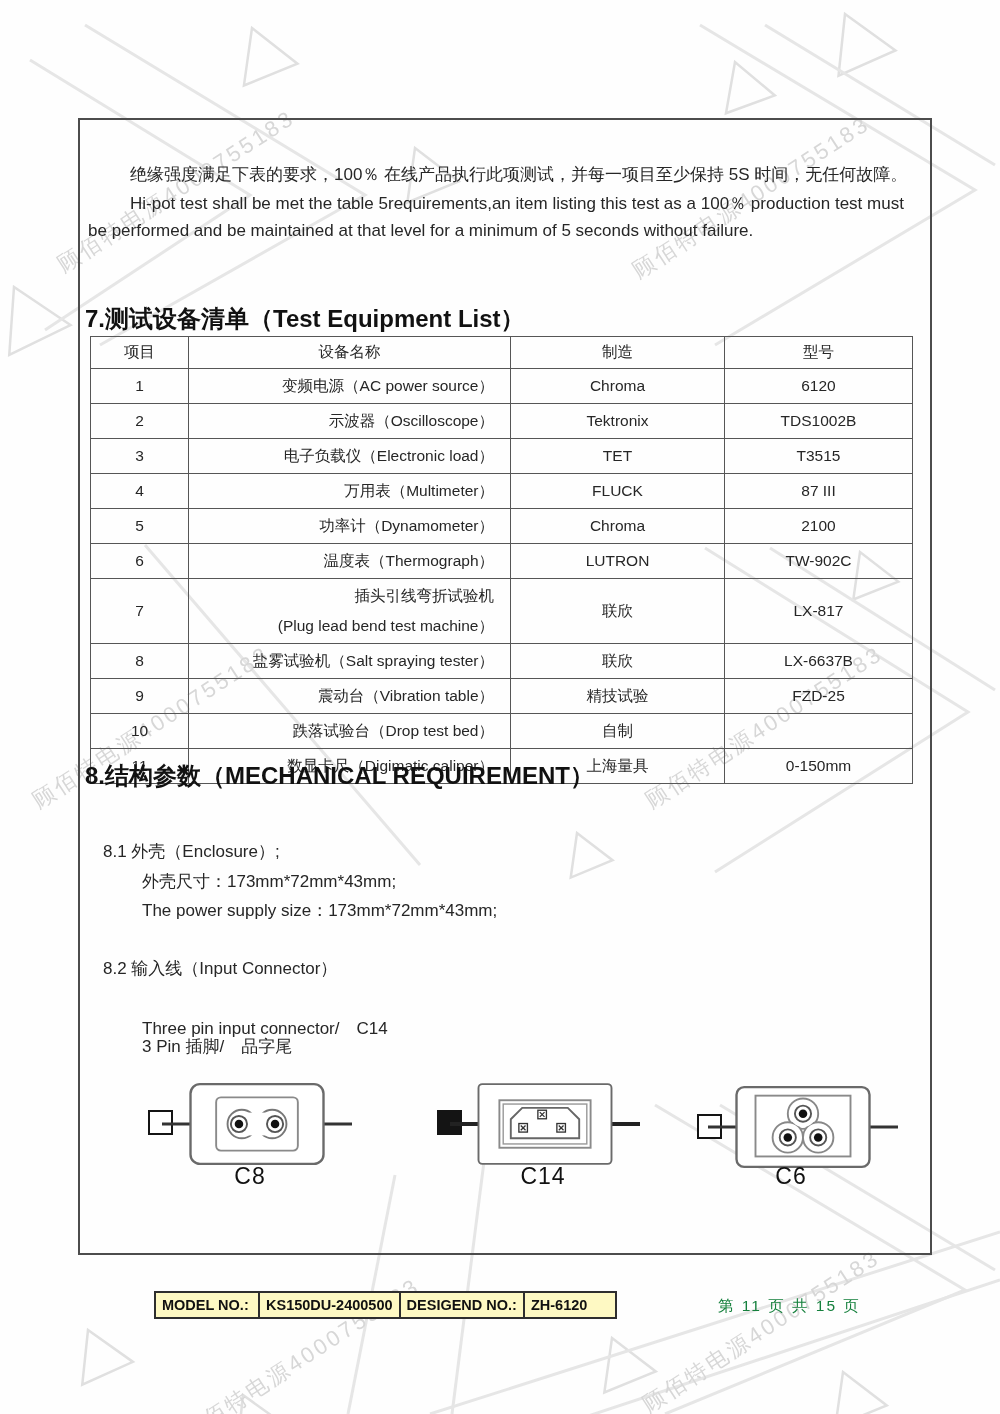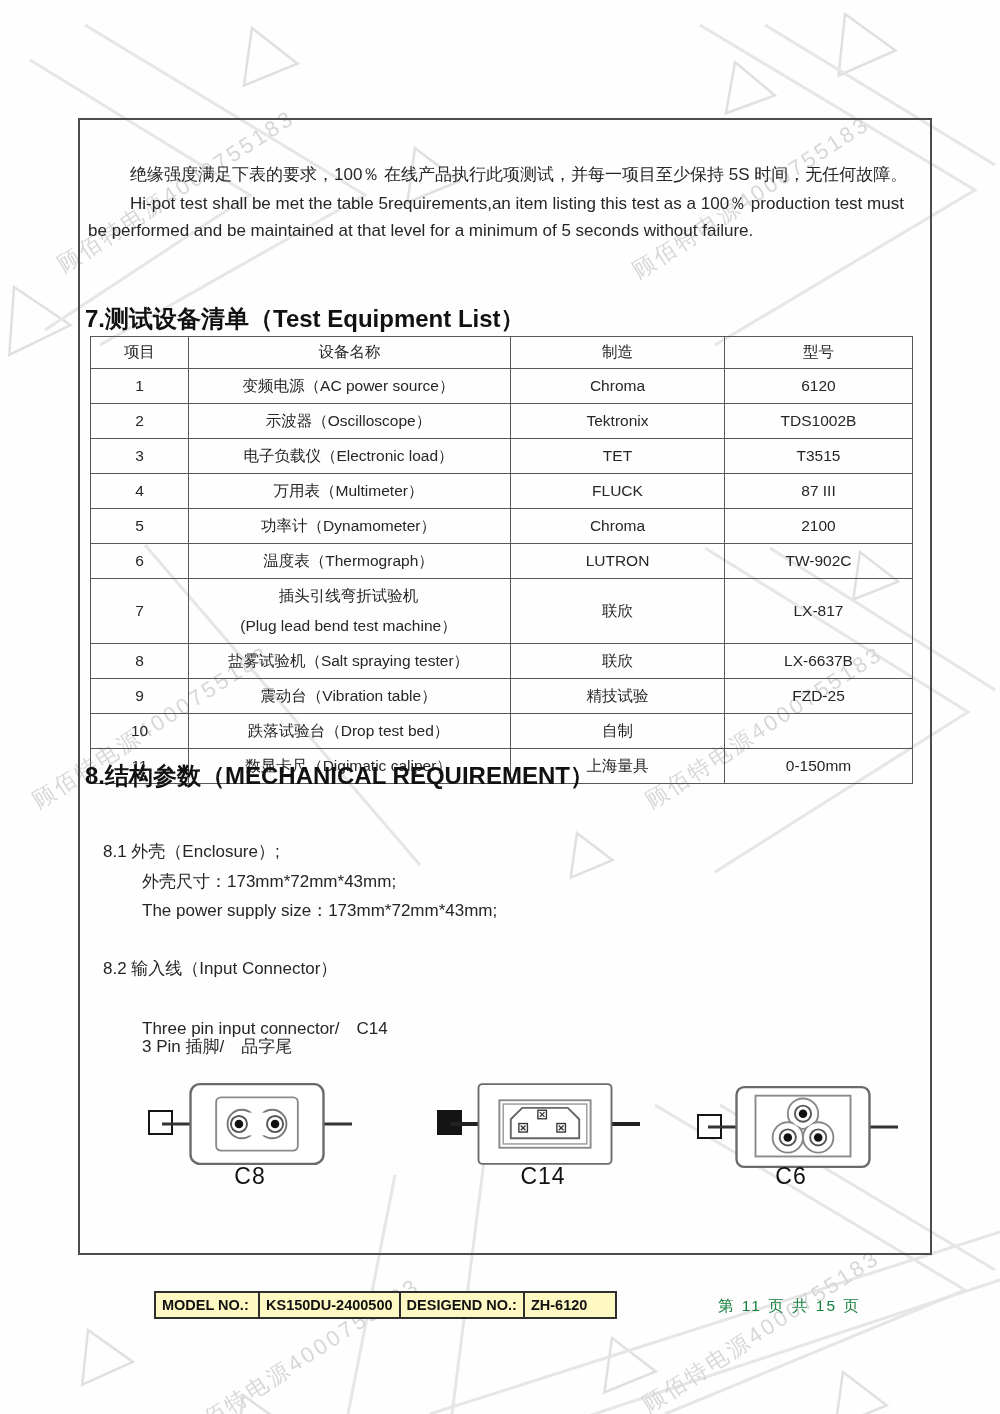--- a/index.html
+++ b/index.html
@@ -12,21 +12,21 @@
   
   .abs{position:absolute;z-index:2;}
   .frame{position:absolute;left:78px;top:118px;width:850px;height:1133px;
          border:2px solid #4c4c4c;z-index:1;}
   .h-sec{font-weight:bold;font-size:24px;color:#111;}
   .t-body{font-size:17px;color:#262626;}
   
   table.equip{border-collapse:collapse;table-layout:fixed;width:822px;font-size:15.5px;color:#262626;}
   table.equip th,table.equip td{border:1.8px solid #565656;padding:2px 16px;height:27px;
       text-align:center;font-weight:normal;background:transparent;}
-  table.equip td.c-name{text-align:center;padding-left:14px;margin-top:29px;}
+  table.equip td.c-name{text-align:right;padding-left:14px;margin-top:29px;}
   table.equip td.c-name div{line-height:30px;}
   
   table.foot{border-collapse:collapse;table-layout:fixed;font-size:14.5px;color:#111;}
   table.foot td{border:2px solid #2e2e2e;height:24px;padding:0 6px;white-space:nowrap;
       font-weight:600;background:#fef9c3;}
   .pagenum{font-size:15.5px;letter-spacing:2px;color:#15803d;}
   
   .cbx{position:absolute;width:21px;height:21px;border:2.5px solid #141414;background:#fff;z-index:2;}
   .cbx.checked{background:#141414;}
   .conn-label{position:absolute;width:120px;text-align:center;font-weight:normal;

